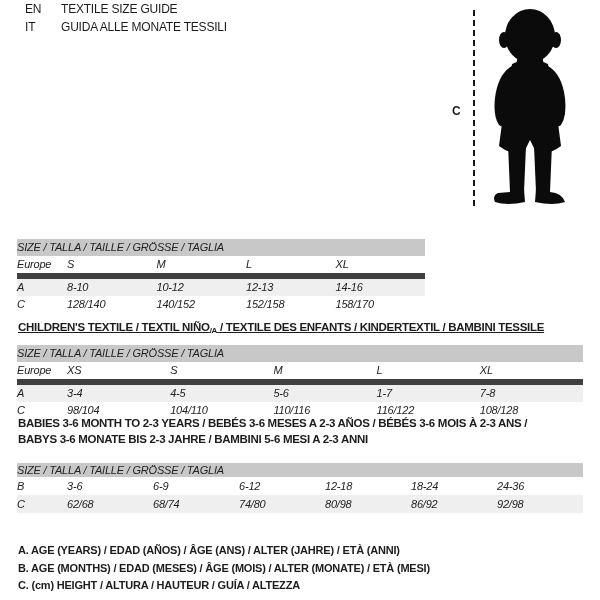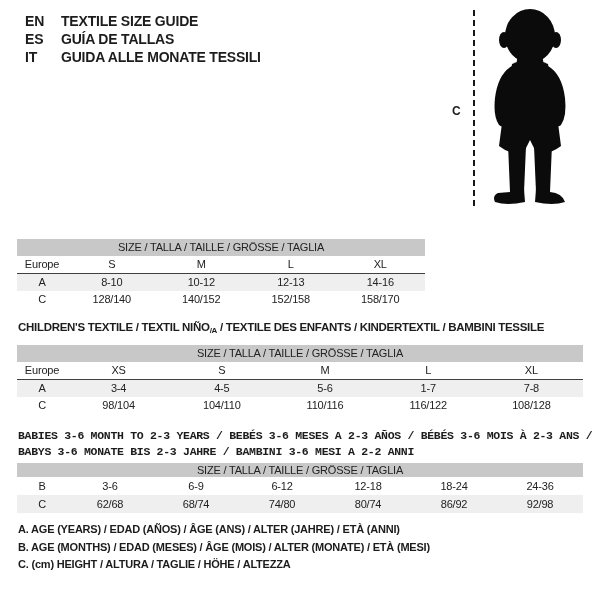--- a/index.html
+++ b/index.html
@@ -1,68 +1,64 @@
 <!DOCTYPE html>
 <html><head>
 <meta charset="utf-8">
 <style>
   html,body{margin:0;padding:0;background:#ffffff;}
   .canvas{position:relative;width:600px;height:600px;background:#ffffff;overflow:hidden;
           font-family:"Liberation Sans",sans-serif;color:#1c1c1c;}
 
   
-  .lang-list{position:absolute;left:25px;top:12px;font-weight:bold;font-size:14px;letter-spacing:-0.2px;}
+  .lang-list{position:absolute;left:25px;top:0;font-weight:normal;font-size:12px;letter-spacing:-0.2px;}
   .lang-row{display:flex;height:18px;line-height:18px;}
   .lang-code{width:36px;}
 
   
   .dash-line{position:absolute;left:473px;top:10px;height:196px;width:0;border-left:2px dashed #161616;}
   .measure-label{position:absolute;left:452px;top:104px;font-weight:bold;font-size:12px;}
   .baby-svg{position:absolute;left:482px;top:6px;}
 
   
   .section-heading{position:absolute;font-weight:bold;font-size:11.5px;letter-spacing:-0.3px;white-space:nowrap;}
   .section-heading .subsc{font-size:8px;vertical-align:-2px;}
   #heading-1{left:18px;top:218px;}
-  #heading-2{left:18px;top:321px;}
-  #heading-3{left:18px;top:428px;line-height:15.5px;font-family:Liberation Mono, monospace;}
+  #heading-2{left:18px;top:321px;text-decoration:underline;}
+  #heading-3{left:18px;top:416px;line-height:15.5px;}
 
   
   table.size-table{position:absolute;border-collapse:collapse;table-layout:fixed;}
   #table-1{left:17px;top:239px;width:408px;}
   #table-2{left:17px;top:345px;width:566px;}
   #table-3{left:17px;top:463px;width:566px;}
-  table.size-table td{padding:0;text-align:center;height:17px;line-height:17px;
-                      font-size:11px;color:#222222;letter-spacing:-0.2px;}
+  table.size-table td{padding:0;height:17px;line-height:17px;
+                      font-size:11px;color:#222222;letter-spacing:-0.2px;font-style:italic;}
   #table-3 td{height:18px;line-height:18px;}
   td.bar-cell{background:#c8c8c8;text-align:left;padding-left:4px;height:14px;line-height:14px;
               font-size:10.5px;color:#3d3d3d;}
   #table-3 td.bar-cell{height:14px;line-height:14px;}
   td.row-label{text-align:left;padding-left:3px;}
-  tr.europe-row td{border-bottom:1px solid #404040;}
+  tr.europe-row td{border-bottom:6px solid #404040;}
   tr.alt-row td{background:#efefef;}
   col.c-label{width:50px;}
 
   
-  .legend{position:absolute;left:18px;top:521px;font-weight:bold;font-size:11px;
+  .legend{position:absolute;left:18px;top:542px;font-weight:bold;font-size:11px;
           line-height:17.5px;letter-spacing:-0.2px;white-space:nowrap;}
 </style>
 </head>
 <body>
 
 <div class="canvas">
 
   <div class="lang-list">
     <div class="lang-row">
       <span class="lang-code">EN</span>
       <span class="lang-title">TEXTILE SIZE GUIDE</span>
-    </div>
-    <div class="lang-row">
-      <span class="lang-code">ES</span>
-      <span class="lang-title">GUÍA DE TALLAS</span>
     </div>
     <div class="lang-row">
       <span class="lang-code">IT</span>
       <span class="lang-title">GUIDA ALLE MONATE TESSILI</span>
     </div>
   </div>
 
   <div class="dash-line"></div>
   <div class="measure-label">C</div>
   <svg class="baby-svg" width="96" height="200" viewBox="0 0 96 200">
@@ -154,21 +150,21 @@
       <td>104/110</td>
       <td>110/116</td>
       <td>116/122</td>
       <td>108/128</td>
     </tr>
   </tbody>
     </table>
 
   <div class="section-heading" id="heading-3">
     <div>BABIES 3-6 MONTH TO 2-3 YEARS / BEBÉS 3-6 MESES A 2-3 AÑOS / BÉBÉS 3-6 MOIS À 2-3 ANS /</div>
-    <div>BABYS 3-6 MONATE BIS 2-3 JAHRE / BAMBINI 3-6 MESI A 2-2 ANNI</div>
+    <div>BABYS 3-6 MONATE BIS 2-3 JAHRE / BAMBINI 5-6 MESI A 2-3 ANNI</div>
   </div>
   <table class="size-table" id="table-3">
     <colgroup>
         <col class="c-label">
         <col>
         <col>
         <col>
         <col>
         <col>
         <col>
@@ -184,26 +180,26 @@
       <td>6-12</td>
       <td>12-18</td>
       <td>18-24</td>
       <td>24-36</td>
     </tr>
     <tr class="alt-row">
       <td class="row-label">C</td>
       <td>62/68</td>
       <td>68/74</td>
       <td>74/80</td>
-      <td>80/74</td>
+      <td>80/98</td>
       <td>86/92</td>
       <td>92/98</td>
     </tr>
   </tbody>
     </table>
 
   <div class="legend">
     <div>A. AGE (YEARS) / EDAD (AÑOS) / ÂGE (ANS) / ALTER (JAHRE) / ETÀ (ANNI)</div>
     <div>B. AGE (MONTHS) / EDAD (MESES) / ÂGE (MOIS) / ALTER (MONATE) / ETÀ (MESI)</div>
-    <div>C. (cm) HEIGHT / ALTURA / TAGLIE / HÖHE / ALTEZZA</div>
+    <div>C. (cm) HEIGHT / ALTURA / HAUTEUR / GUÍA / ALTEZZA</div>
   </div>
 
 </div>
 
 </body></html>

